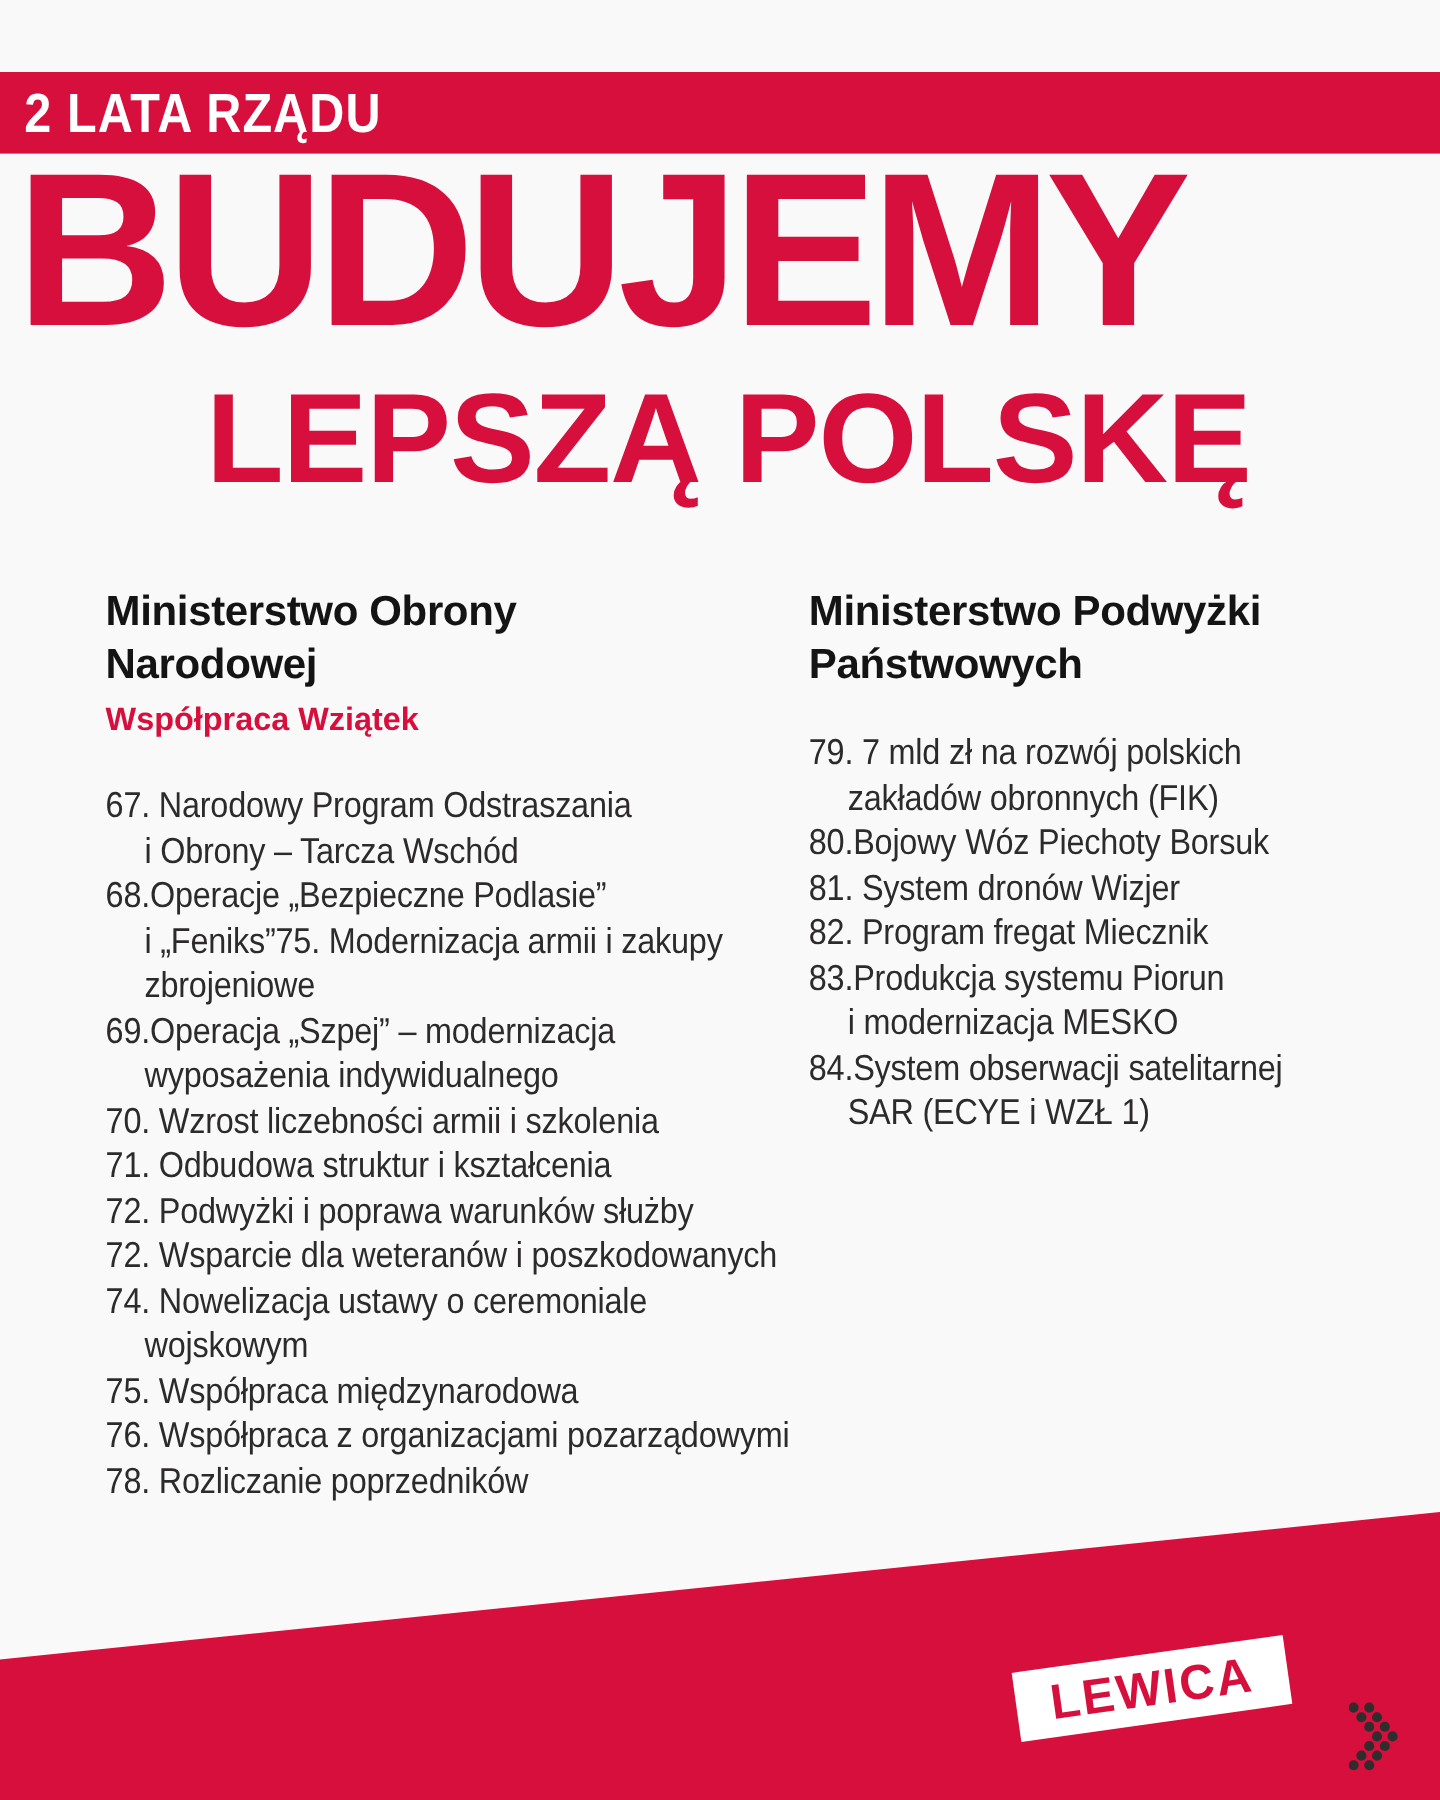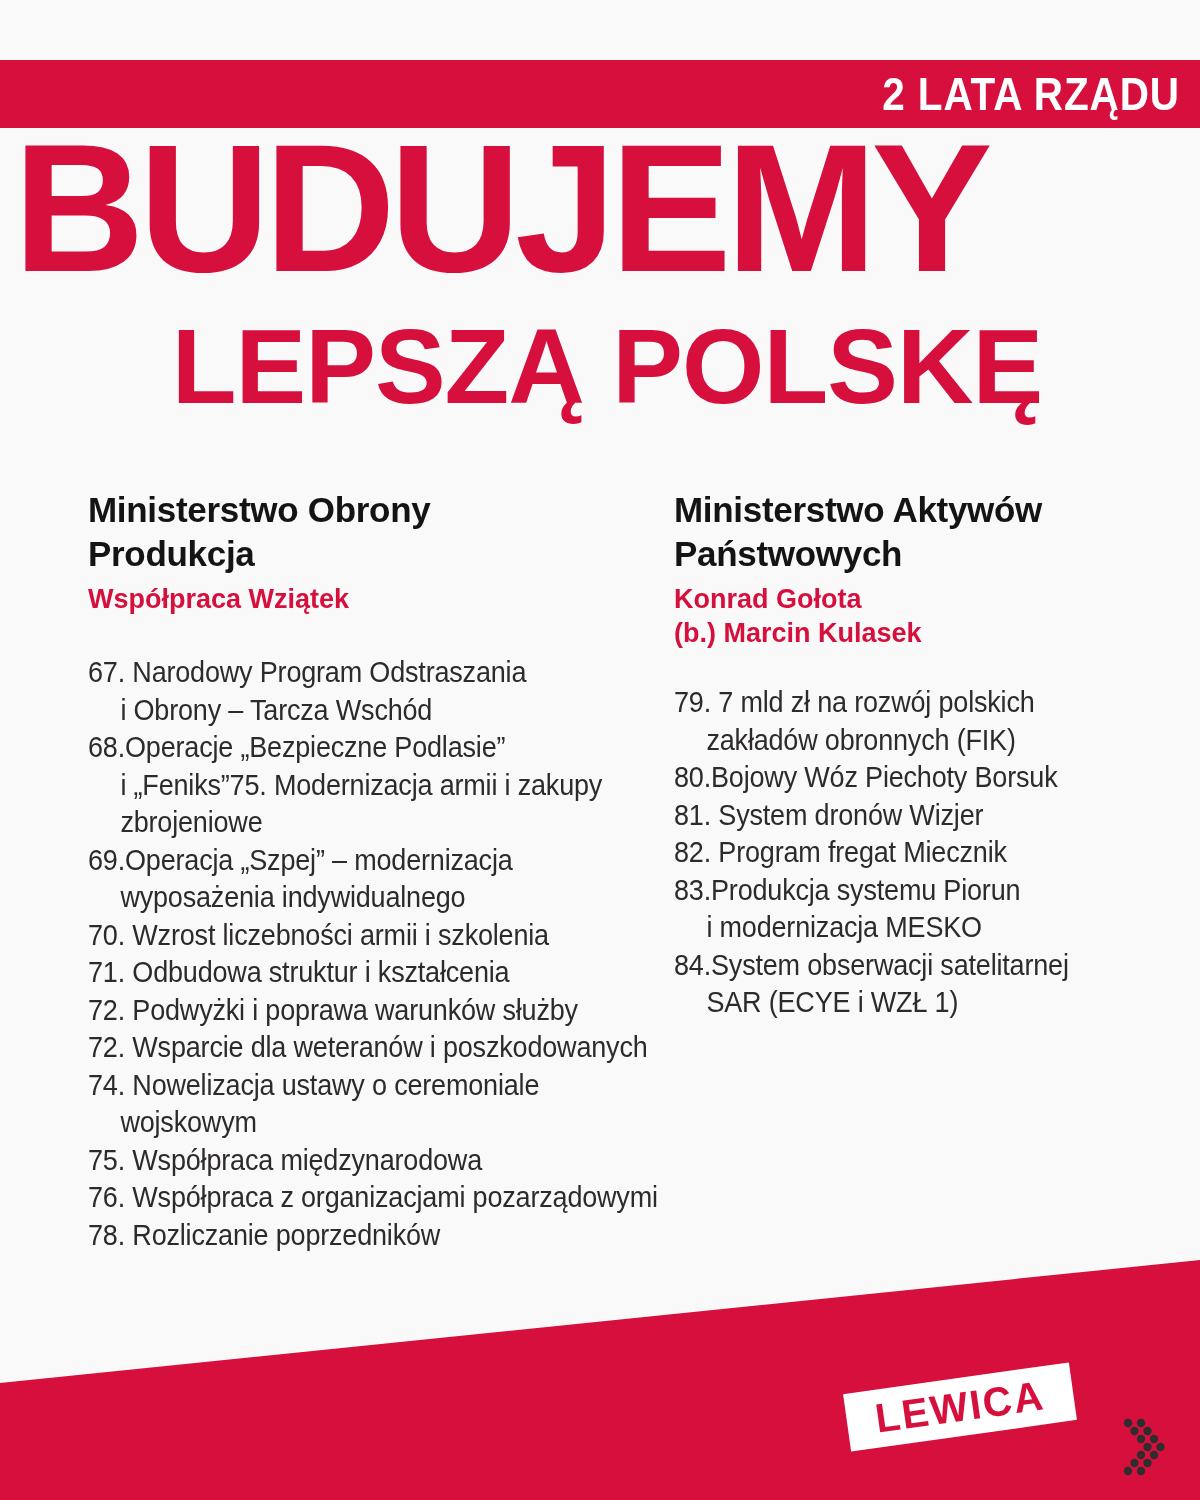--- a/index.html
+++ b/index.html
@@ -14,21 +14,21 @@
     position:relative;
     width:1200px;height:1500px;
     overflow:hidden;
     background:var(--bg);
     font-family:"Liberation Sans", sans-serif;
   }
   
   .top-band{
     position:absolute;left:0;top:60px;width:1200px;height:68px;
     background:var(--red);
-    display:flex;align-items:center;justify-content:flex-end;
+    display:flex;align-items:center;justify-content:flex-start;
   }
   .band-text{
     color:#ffffff;font-weight:700;font-size:46px;line-height:1;
     letter-spacing:1px;white-space:nowrap;
     display:inline-block;transform:scaleX(.88);
   }
   
   .headline{
     position:absolute;top:117px;left:0;width:1000px;margin:0;
     text-align:center;color:var(--red);
@@ -90,21 +90,21 @@
 
   <div class="top-band">
     <span class="band-text">2 LATA RZĄDU</span>
   </div>
 
   <h1 class="headline">BUDUJEMY</h1>
   <h1 class="subheadline">LEPSZĄ POLSKĘ</h1>
 
   <section class="col col-left">
     <h2 class="ministry">Ministerstwo Obrony
-Produkcja</h2>
+Narodowej</h2>
     <div class="ministers">Współpraca Wziątek</div>
     <div class="list">
         <div class="line">67. Narodowy Program Odstraszania</div>
         <div class="line cont">i Obrony – Tarcza Wschód</div>
         <div class="line">68.Operacje „Bezpieczne Podlasie”</div>
         <div class="line cont">i „Feniks”75. Modernizacja armii i zakupy</div>
         <div class="line cont">zbrojeniowe</div>
         <div class="line">69.Operacja „Szpej” – modernizacja</div>
         <div class="line cont">wyposażenia indywidualnego</div>
         <div class="line">70. Wzrost liczebności armii i szkolenia</div>
@@ -113,24 +113,22 @@
         <div class="line">72. Wsparcie dla weteranów i poszkodowanych</div>
         <div class="line">74. Nowelizacja ustawy o ceremoniale</div>
         <div class="line cont">wojskowym</div>
         <div class="line">75. Współpraca międzynarodowa</div>
         <div class="line">76. Współpraca z organizacjami pozarządowymi</div>
         <div class="line">78. Rozliczanie poprzedników</div>
       </div>
   </section>
 
   <section class="col col-right">
-    <h2 class="ministry">Ministerstwo Aktywów
+    <h2 class="ministry">Ministerstwo Podwyżki
 Państwowych</h2>
-    <div class="ministers">Konrad Gołota
-(b.) Marcin Kulasek</div>
     <div class="list">
         <div class="line">79. 7 mld zł na rozwój polskich</div>
         <div class="line cont">zakładów obronnych (FIK)</div>
         <div class="line">80.Bojowy Wóz Piechoty Borsuk</div>
         <div class="line">81. System dronów Wizjer</div>
         <div class="line">82. Program fregat Miecznik</div>
         <div class="line">83.Produkcja systemu Piorun</div>
         <div class="line cont">i modernizacja MESKO</div>
         <div class="line">84.System obserwacji satelitarnej</div>
         <div class="line cont">SAR (ECYE i WZŁ 1)</div>

